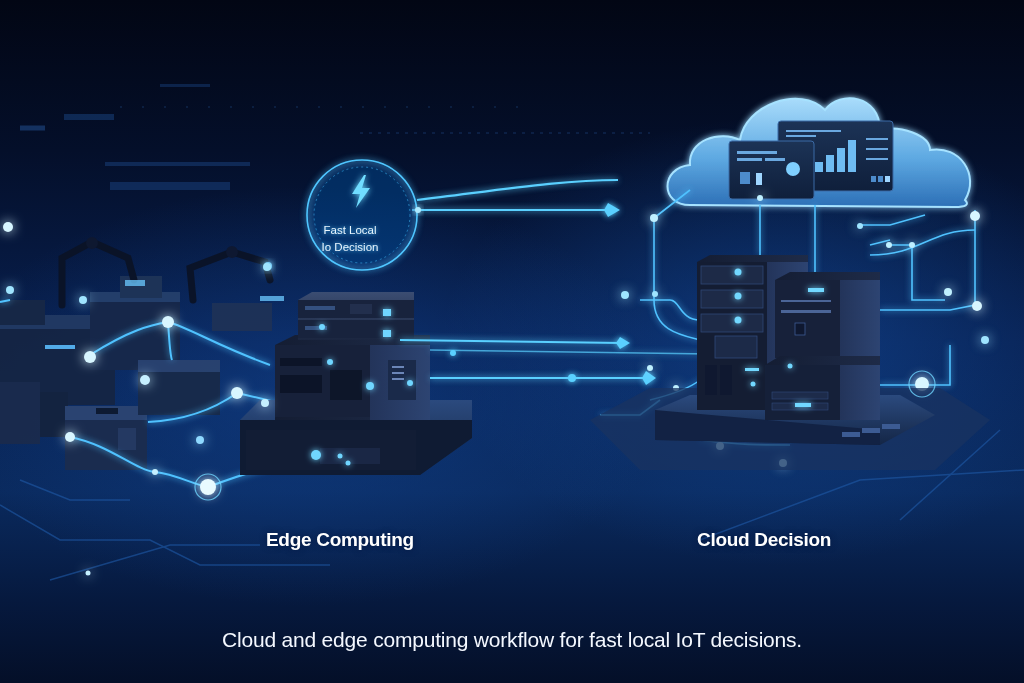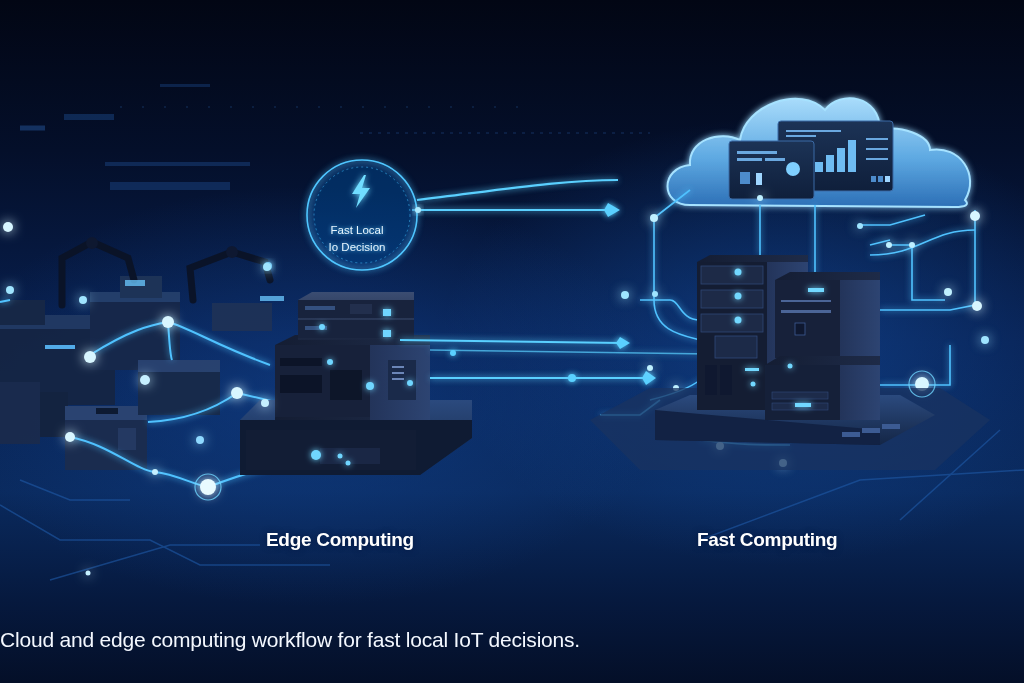--- a/index.html
+++ b/index.html
@@ -7,22 +7,22 @@
   .scene { position:relative; width:1024px; height:683px; overflow:hidden;
     background:
       radial-gradient(ellipse 520px 300px at 30% 58%, rgba(18,70,150,0.55), transparent 70%),
       radial-gradient(ellipse 480px 320px at 76% 50%, rgba(20,80,165,0.55), transparent 70%),
       linear-gradient(180deg, #020614 0%, #040f2a 22%, #082050 50%, #0a2a5e 72%, #06193e 88%, #040f28 100%);
   }
   svg.art { position:absolute; left:0; top:0; }
   .label { position:absolute; color:#ffffff; font-family:"Liberation Sans", sans-serif; font-weight:bold; white-space:nowrap; text-shadow:0 0 6px rgba(0,20,60,0.8);margin-top:16px; }
   .edge-label { left:266px; top:513px; font-size:19px; letter-spacing:-0.3px; }
   .cloud-label { left:697px; top:513px; font-size:19px; letter-spacing:-0.3px; }
-  .badge-text { position:absolute; left:312px; top:222px; width:90px; text-align:center; color:#e8f6ff; font-family:"Liberation Sans", sans-serif; font-size:11.5px; line-height:17px; text-shadow:0 0 4px #5cc8ff; }
-  .caption { position:absolute; left:0; top:628px; width:1024px; text-align:left; color:#f4f8ff; font-family:"Liberation Sans", sans-serif; font-size:21px; letter-spacing:-0.2px; }
+  .badge-text { position:absolute; left:305px; top:222px; width:90px; text-align:center; color:#e8f6ff; font-family:"Liberation Sans", sans-serif; font-size:11.5px; line-height:17px; text-shadow:0 0 4px #5cc8ff; }
+  .caption { position:absolute; left:0; top:628px; width:1024px; text-align:center; color:#f4f8ff; font-family:"Liberation Sans", sans-serif; font-size:21px; letter-spacing:-0.2px; }
 </style>
 </head>
 <body>
 
 <div class="scene">
 
   <svg class="art" width="1024" height="683" viewBox="0 0 1024 683">
     <defs>
       <filter id="glow" x="-50%" y="-50%" width="200%" height="200%">
         <feGaussianBlur stdDeviation="3" result="b"></feGaussianBlur>
@@ -324,16 +324,16 @@
     <circle cx="208" cy="487" r="13" fill="none" stroke="#6fd6ff" stroke-width="1.2" opacity="0.8"></circle>
     <circle cx="922" cy="384" r="13" fill="none" stroke="#6fd6ff" stroke-width="1.2" opacity="0.8"></circle>
   </svg>
 
   <div class="badge-text">
     <div>Fast Local</div>
     <div>Io Decision</div>
   </div>
 
   <div class="label edge-label">Edge Computing</div>
-  <div class="label cloud-label">Fast Computing</div>
+  <div class="label cloud-label">Cloud Decision</div>
 
   <div class="caption">Cloud and edge computing workflow for fast local IoT decisions.</div>
 </div>
 
 </body></html>

